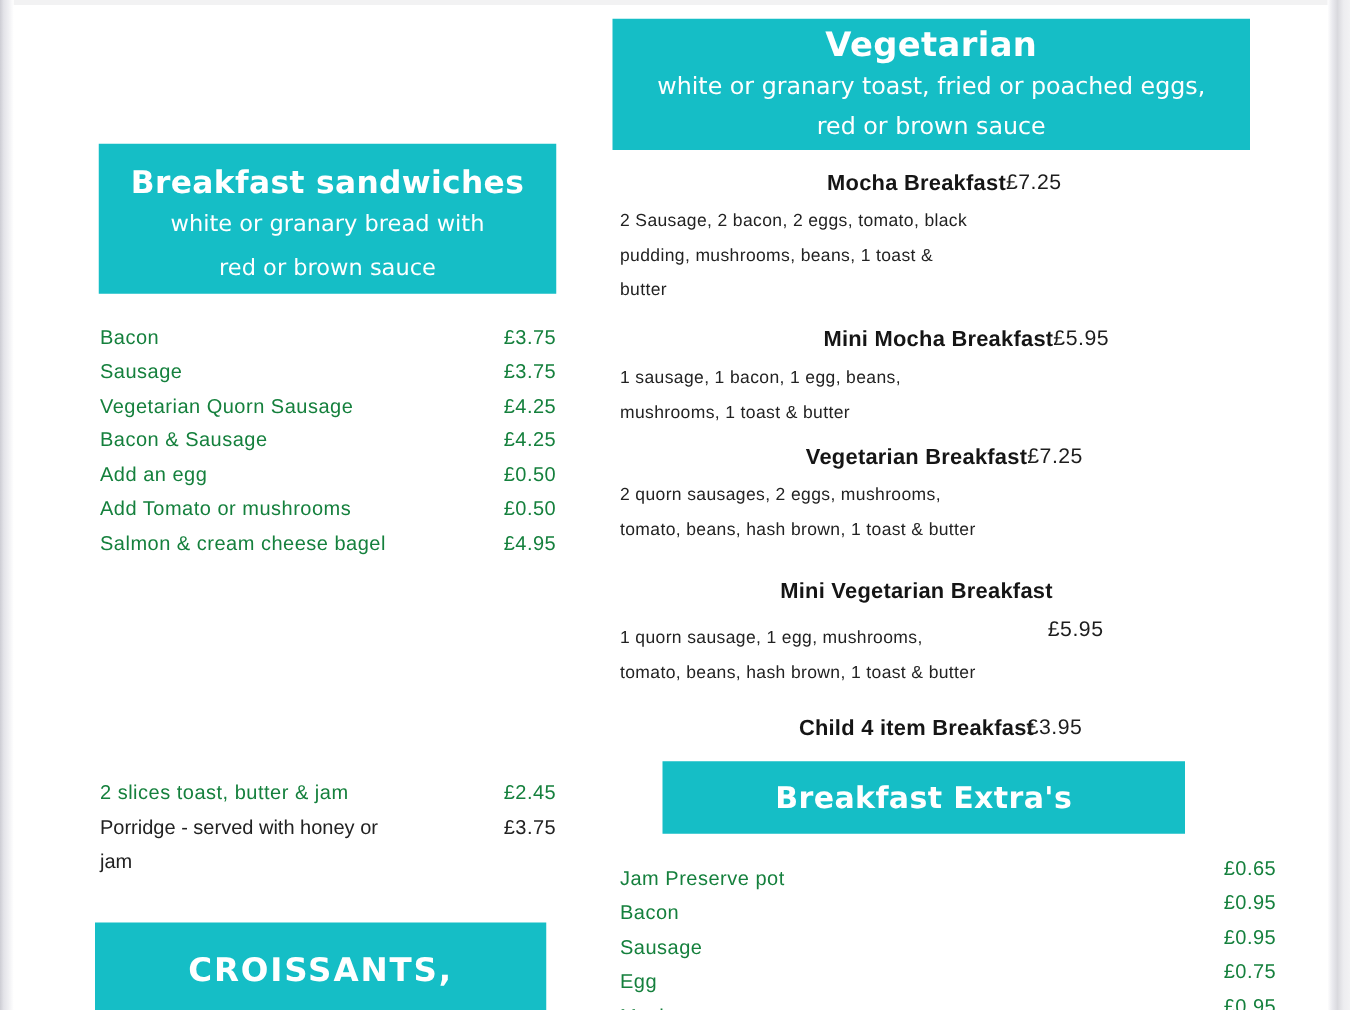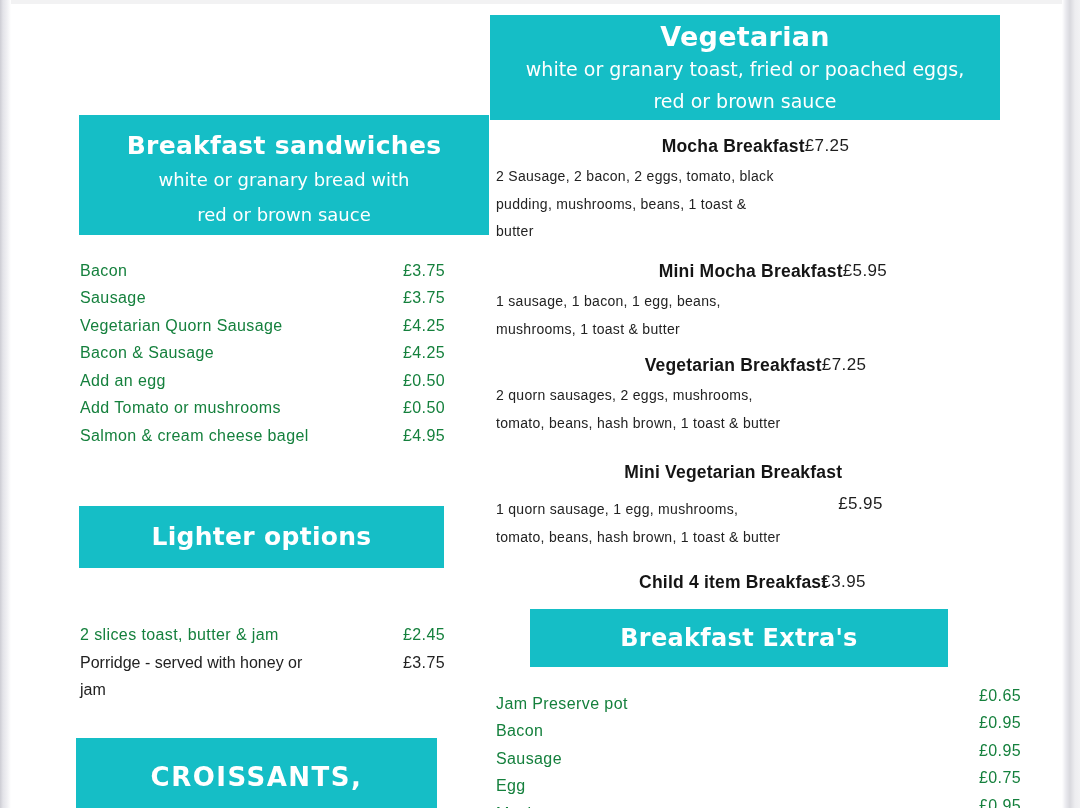--- a/index.html
+++ b/index.html
@@ -9,21 +9,21 @@
   .edge-left{position:absolute;left:0;top:0;width:11px;height:808px;
     background:linear-gradient(90deg,#cdcdd4 0px,#e3e3e8 3px,#f0f0f3 7px,#ffffff 11px);}
   .edge-right{position:absolute;right:0;top:0;width:18px;height:808px;
     background:linear-gradient(90deg,#ffffff 0px,#e9e9ee 4px,#d9d9de 8px,#ededf0 13px,#f2f2f4 18px);}
   .edge-top{position:absolute;left:11px;top:0;width:1051px;height:4px;background:#f2f2f3;}
   
   .box{position:absolute;background:#15BEC6;color:#ffffff;text-align:center;
        font-family:"DejaVu Sans",sans-serif;overflow:hidden;}
   .box-title{font-weight:600;}
   .box-sub{font-weight:400;}
-  #box-sandwiches{left:79px;top:115px;width:410px;height:120px;}
+  #box-sandwiches{left:79px;top:115px;width:366px;height:120px;}
   #box-sandwiches .box-title{font-size:25px;line-height:28px;padding-top:17px;letter-spacing:.3px;}
   #box-sandwiches .box-sub{font-size:18px;line-height:30px;margin-top:5px;}
   #box-lighter{left:79px;top:506px;width:365px;height:62px;}
   #box-lighter .box-title{font-size:25px;line-height:62px;letter-spacing:.3px;}
   #box-croissants{left:76px;top:738px;width:361px;height:130px;}
   #box-croissants .box-title{font-size:26px;line-height:44px;padding-top:17px;letter-spacing:1.5px;}
   #box-breakfasts{left:490px;top:15px;width:510px;height:105px;}
   #box-breakfasts .box-title{font-size:27px;line-height:30px;padding-top:7px;letter-spacing:.3px;}
   #box-breakfasts .box-sub{font-size:19px;line-height:30px;margin-top:2px;}
   #box-extras{left:530px;top:609px;width:418px;height:58px;}
@@ -94,23 +94,20 @@
     <div class="row">
       <span>Add Tomato or mushrooms</span>
       <span class="price">£0.50</span>
     </div>
     <div class="row">
       <span>Salmon &amp; cream cheese bagel</span>
       <span class="price">£4.95</span>
     </div>
   </div>
 
-  <div class="box" id="box-lighter">
-    <div class="box-title">Lighter options</div>
-  </div>
 
   <div class="list" id="list-lighter">
     <div class="row">
       <span>2 slices toast, butter &amp; jam</span>
       <span class="price">£2.45</span>
     </div>
     <div class="wrap-row">
       <span class="nm">
         <span>Porridge - served with honey or</span><br>
         <span>jam</span>

